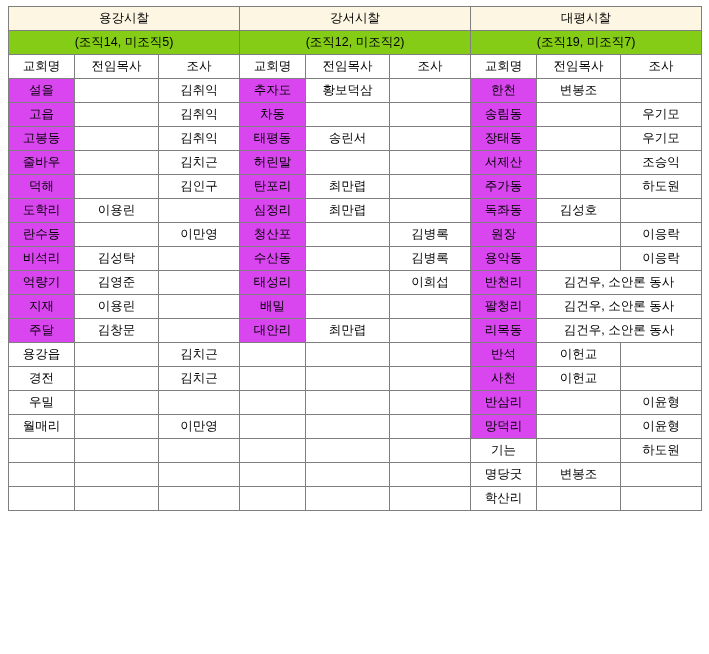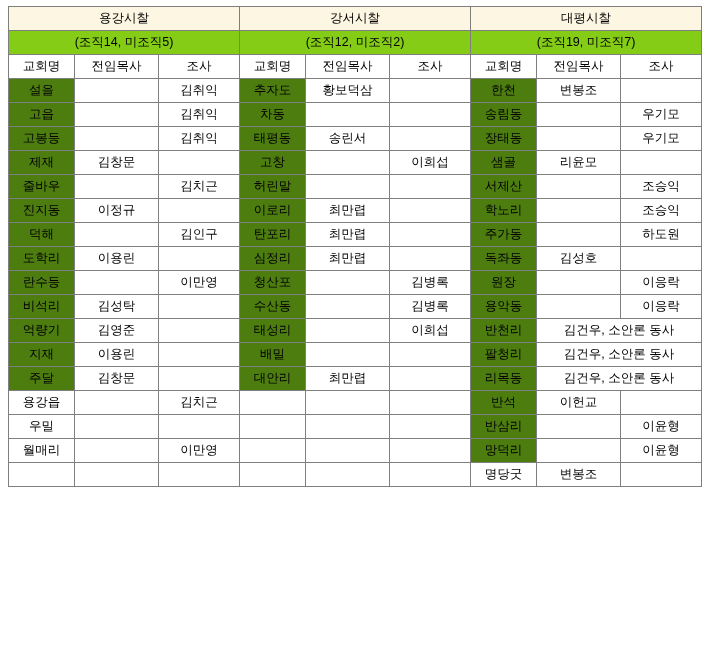--- a/index.html
+++ b/index.html
@@ -52,21 +52,21 @@
     font-size: 12px;
     height: 22px;
   }
   .hdr {
     background: #ffffff;
     font-weight: bold;
     font-size: 13px;
     height: 25px;
   }
   .cell-church-shade {
-    background: #4d7c0f;
+    background: #d946ef;
   }
   .red {
     color: #ff0000;
   }
 </style>
 </head>
 <body>
 
 <div id="sheet">
   <table class="grid">
@@ -132,49 +132,27 @@
           <td></td>
           <td>김취익</td>
           <td class="cell-church-shade">태평동</td>
           <td>송린서</td>
           <td></td>
           <td class="cell-church-shade">장태동</td>
           <td></td>
           <td class="red">우기모</td>
         </tr>
         <tr>
-          <td class="cell-church-shade">제재</td>
-          <td>김창문</td>
-          <td></td>
-          <td class="cell-church-shade">고창</td>
-          <td></td>
-          <td>이희섭</td>
-          <td class="cell-church-shade">샘골</td>
-          <td class="red">리윤모</td>
-          <td></td>
-        </tr>
-        <tr>
           <td class="cell-church-shade">줄바우</td>
           <td></td>
           <td>김치근</td>
           <td class="cell-church-shade">허린말</td>
           <td></td>
           <td></td>
           <td class="cell-church-shade">서제산</td>
-          <td></td>
-          <td class="red">조승익</td>
-        </tr>
-        <tr>
-          <td class="cell-church-shade">진지동</td>
-          <td>이정규</td>
-          <td></td>
-          <td class="cell-church-shade">이로리</td>
-          <td>최만렵</td>
-          <td></td>
-          <td class="cell-church-shade">학노리</td>
           <td></td>
           <td class="red">조승익</td>
         </tr>
         <tr>
           <td class="cell-church-shade">덕해</td>
           <td></td>
           <td>김인구</td>
           <td class="cell-church-shade">탄포리</td>
           <td>최만렵</td>
           <td></td>
@@ -250,47 +228,80 @@
           <td></td>
           <td>김치근</td>
           <td></td>
           <td></td>
           <td></td>
           <td class="cell-church-shade">반석</td>
           <td class="red">이헌교</td>
           <td></td>
         </tr>
         <tr>
+          <td>경전</td>
+          <td></td>
+          <td>김치근</td>
+          <td></td>
+          <td></td>
+          <td></td>
+          <td class="cell-church-shade">사천</td>
+          <td class="red">이헌교</td>
+          <td></td>
+        </tr>
+        <tr>
           <td>우밀</td>
           <td></td>
           <td></td>
           <td></td>
           <td></td>
           <td></td>
           <td class="cell-church-shade">반삼리</td>
           <td></td>
           <td>이윤형</td>
         </tr>
         <tr>
           <td>월매리</td>
           <td></td>
           <td>이만영</td>
           <td></td>
           <td></td>
           <td></td>
           <td class="cell-church-shade">망덕리</td>
           <td></td>
           <td>이윤형</td>
+        </tr>
+        <tr>
+          <td></td>
+          <td></td>
+          <td></td>
+          <td></td>
+          <td></td>
+          <td></td>
+          <td>기는</td>
+          <td></td>
+          <td>하도원</td>
         </tr>
         <tr>
           <td></td>
           <td></td>
           <td></td>
           <td></td>
           <td></td>
           <td></td>
           <td>명당굿</td>
           <td class="red">변봉조</td>
+          <td></td>
+        </tr>
+        <tr>
+          <td></td>
+          <td></td>
+          <td></td>
+          <td></td>
+          <td></td>
+          <td></td>
+          <td>학산리</td>
+          <td></td>
           <td></td>
         </tr>
       </tbody>
   </table>
 </div>
 
 </body></html>

